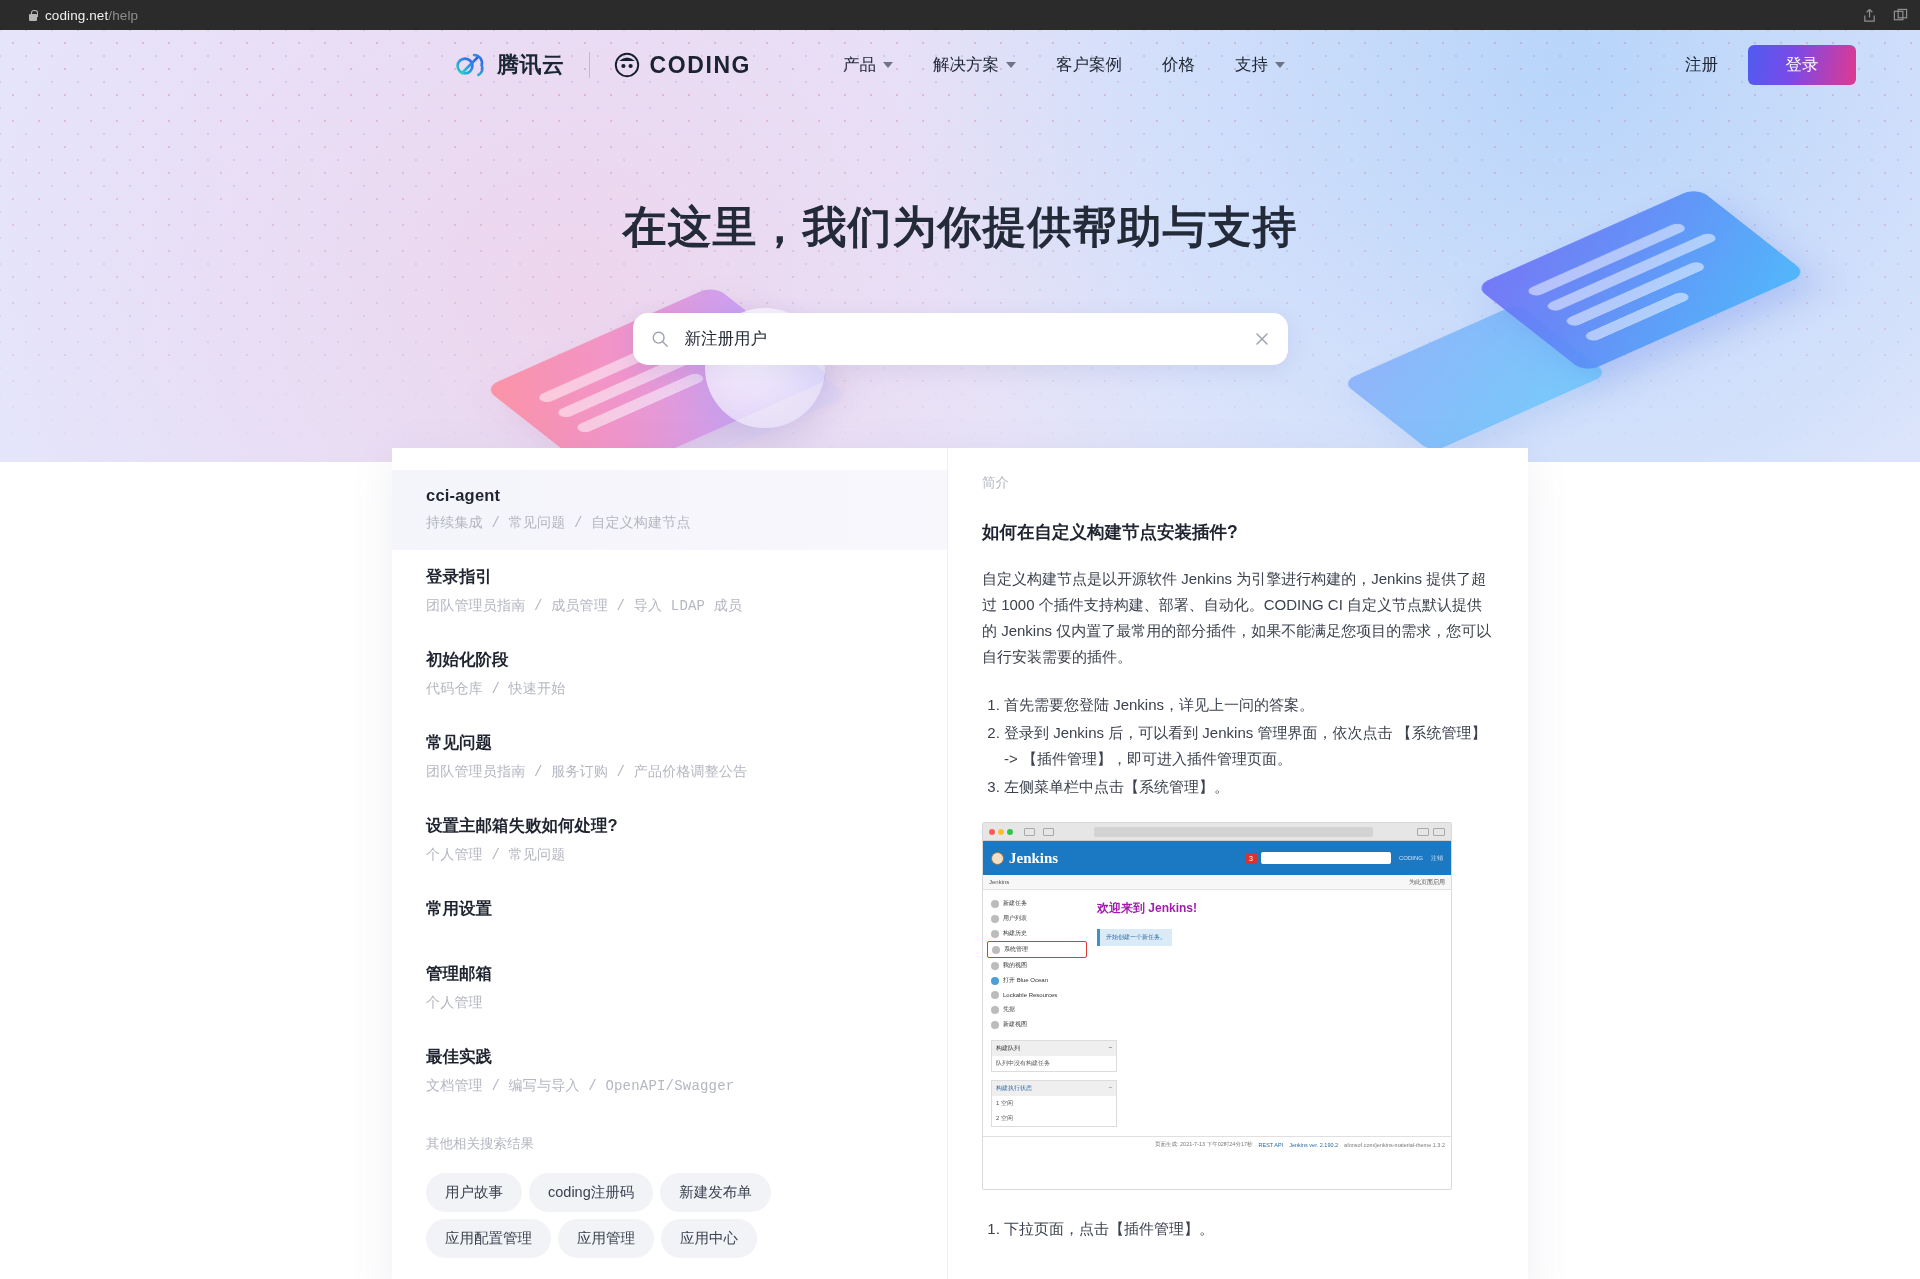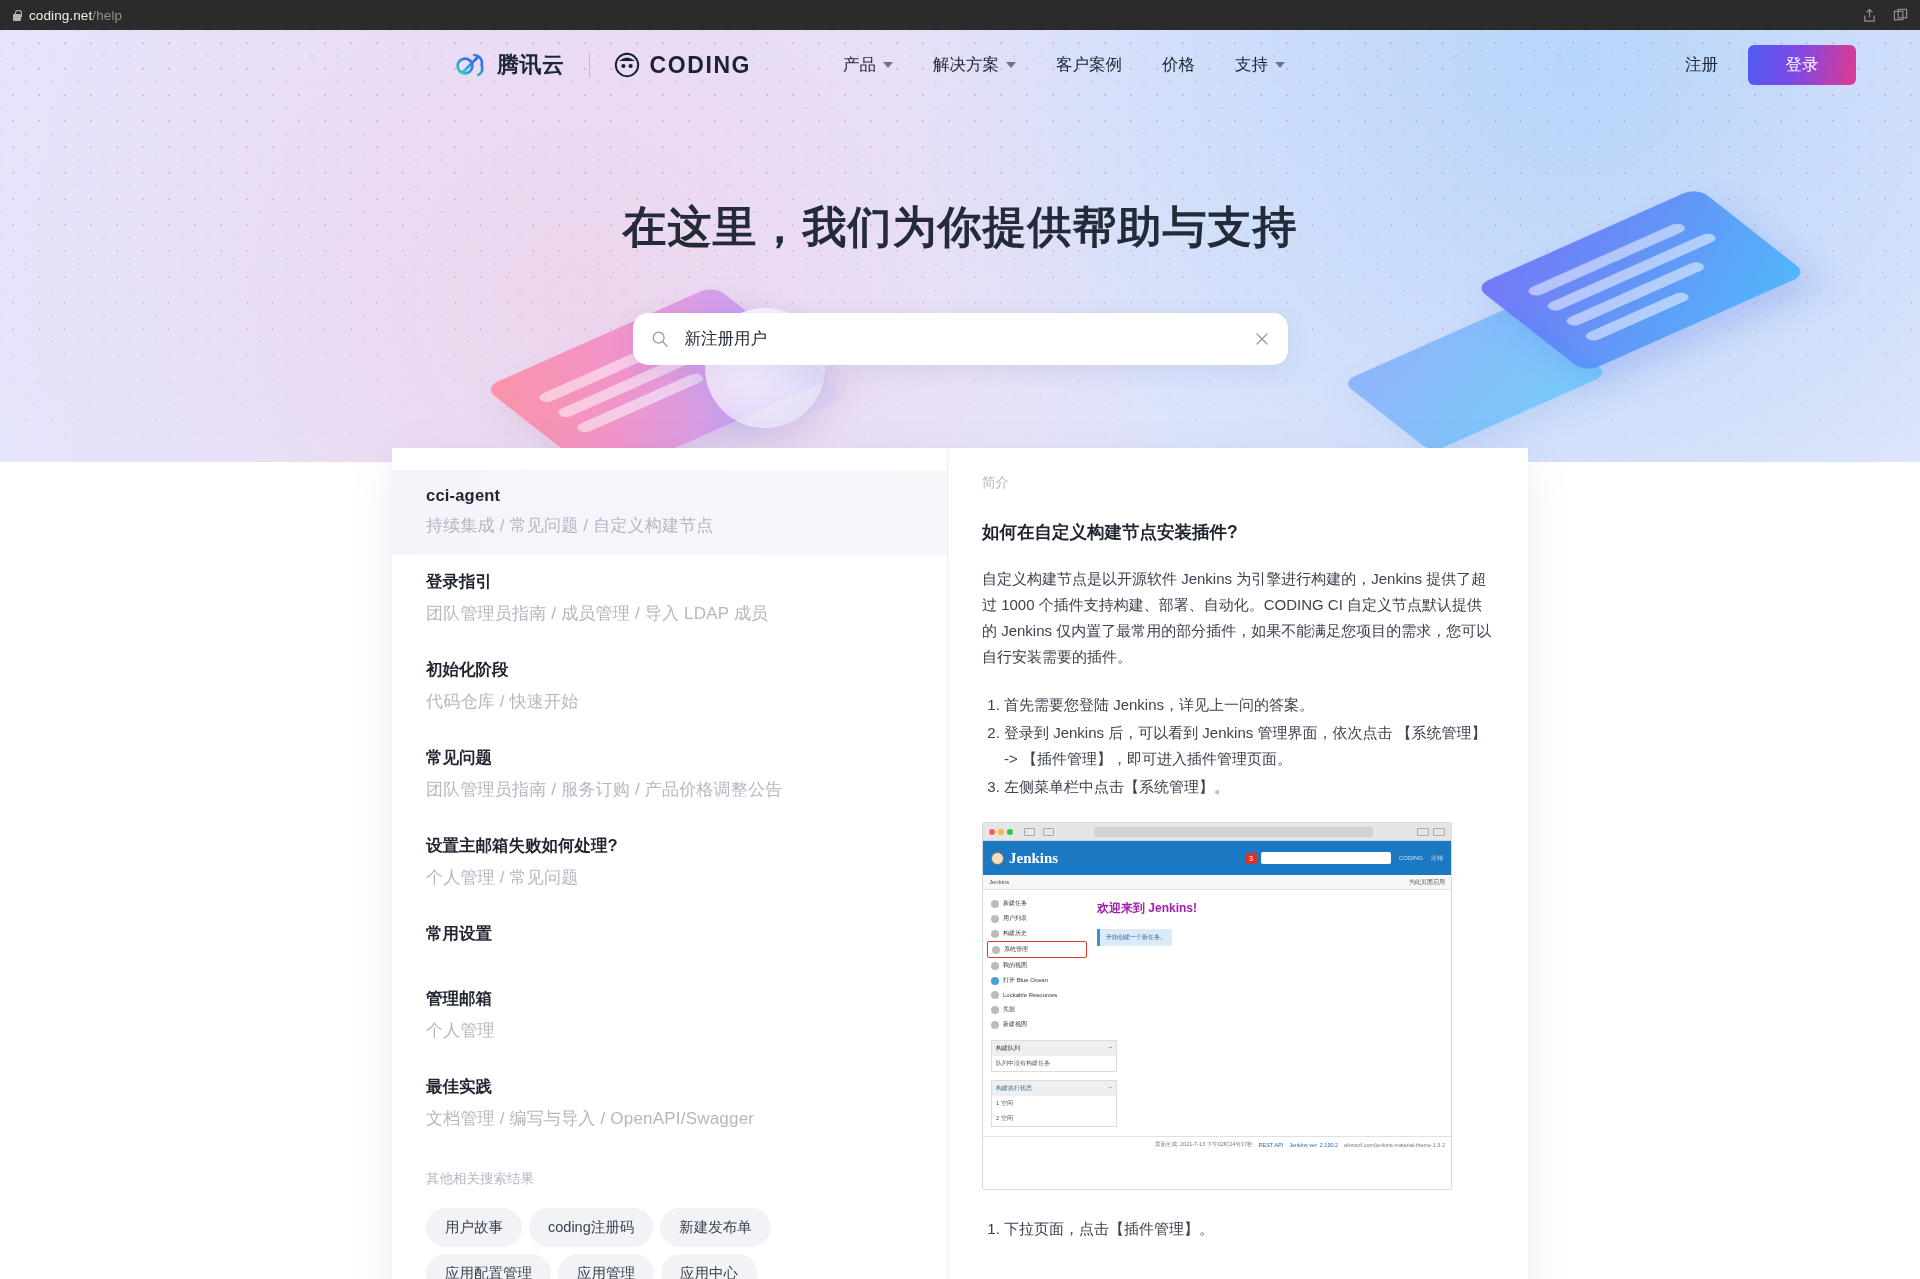--- a/index.html
+++ b/index.html
@@ -8,21 +8,21 @@
     font-family: "Liberation Sans", "DejaVu Sans", sans-serif;
     overflow: hidden;
     background: #ffffff;
   }
 
   
   .browser-bar {
     height: 30px; width: 100%;
     background: #2b2b2b;
     display: flex; align-items: center;
-    padding: 0 12px;
+    padding: 0 28px;
     position: relative;
   }
   .url-pill {
     display: flex; align-items: center; gap: 7px;
     height: 22px;
   }
   .lock-icon { width: 10px; height: 12px; position: relative; display:inline-block; }
   .lock-icon::before {
     content:""; position:absolute; left:1px; top:5px; width:8px; height:7px;
     background:#b6b6b6; border-radius:1px;
@@ -136,21 +136,21 @@
   .panel {
     width: 1136px; background:#fff;
     box-shadow: 0 10px 40px rgba(120,120,170,.12);
     display:flex; min-height: 820px;
   }
   .results { width: 556px; padding: 22px 0 0 0; border-right:1px solid #f0f0f3; }
   .result-item { padding: 16px 34px 18px 34px; cursor:pointer; }
   .result-item.active { background: linear-gradient(90deg,#f4f4fb 0%, #f7f7fc 100%); }
   .result-title { font-size:16.5px; font-weight:700; color:#1f2430; margin-bottom: 9px; }
   .result-title.mono { font-weight:700; letter-spacing:.2px; }
-  .result-path { font-size: 17px; color:#b4b7c0; letter-spacing:.2px; }
+  .result-path { font-size: 14px; color:#b4b7c0; letter-spacing:.2px;font-family:Liberation Mono, monospace; }
 
   .tags-section { padding: 22px 34px 40px 34px; }
   .tags-label { font-size:13.5px; color:#b4b7c0; margin-bottom: 20px; }
   .tags { display:flex; flex-wrap:wrap; gap: 7px; max-width: 470px; }
   .tag {
     background:#f2f3f7; border-radius: 20px; padding: 10px 19px;
     font-size: 14.5px; color:#3b4250; cursor:pointer; white-space:nowrap;
   }
 
   

